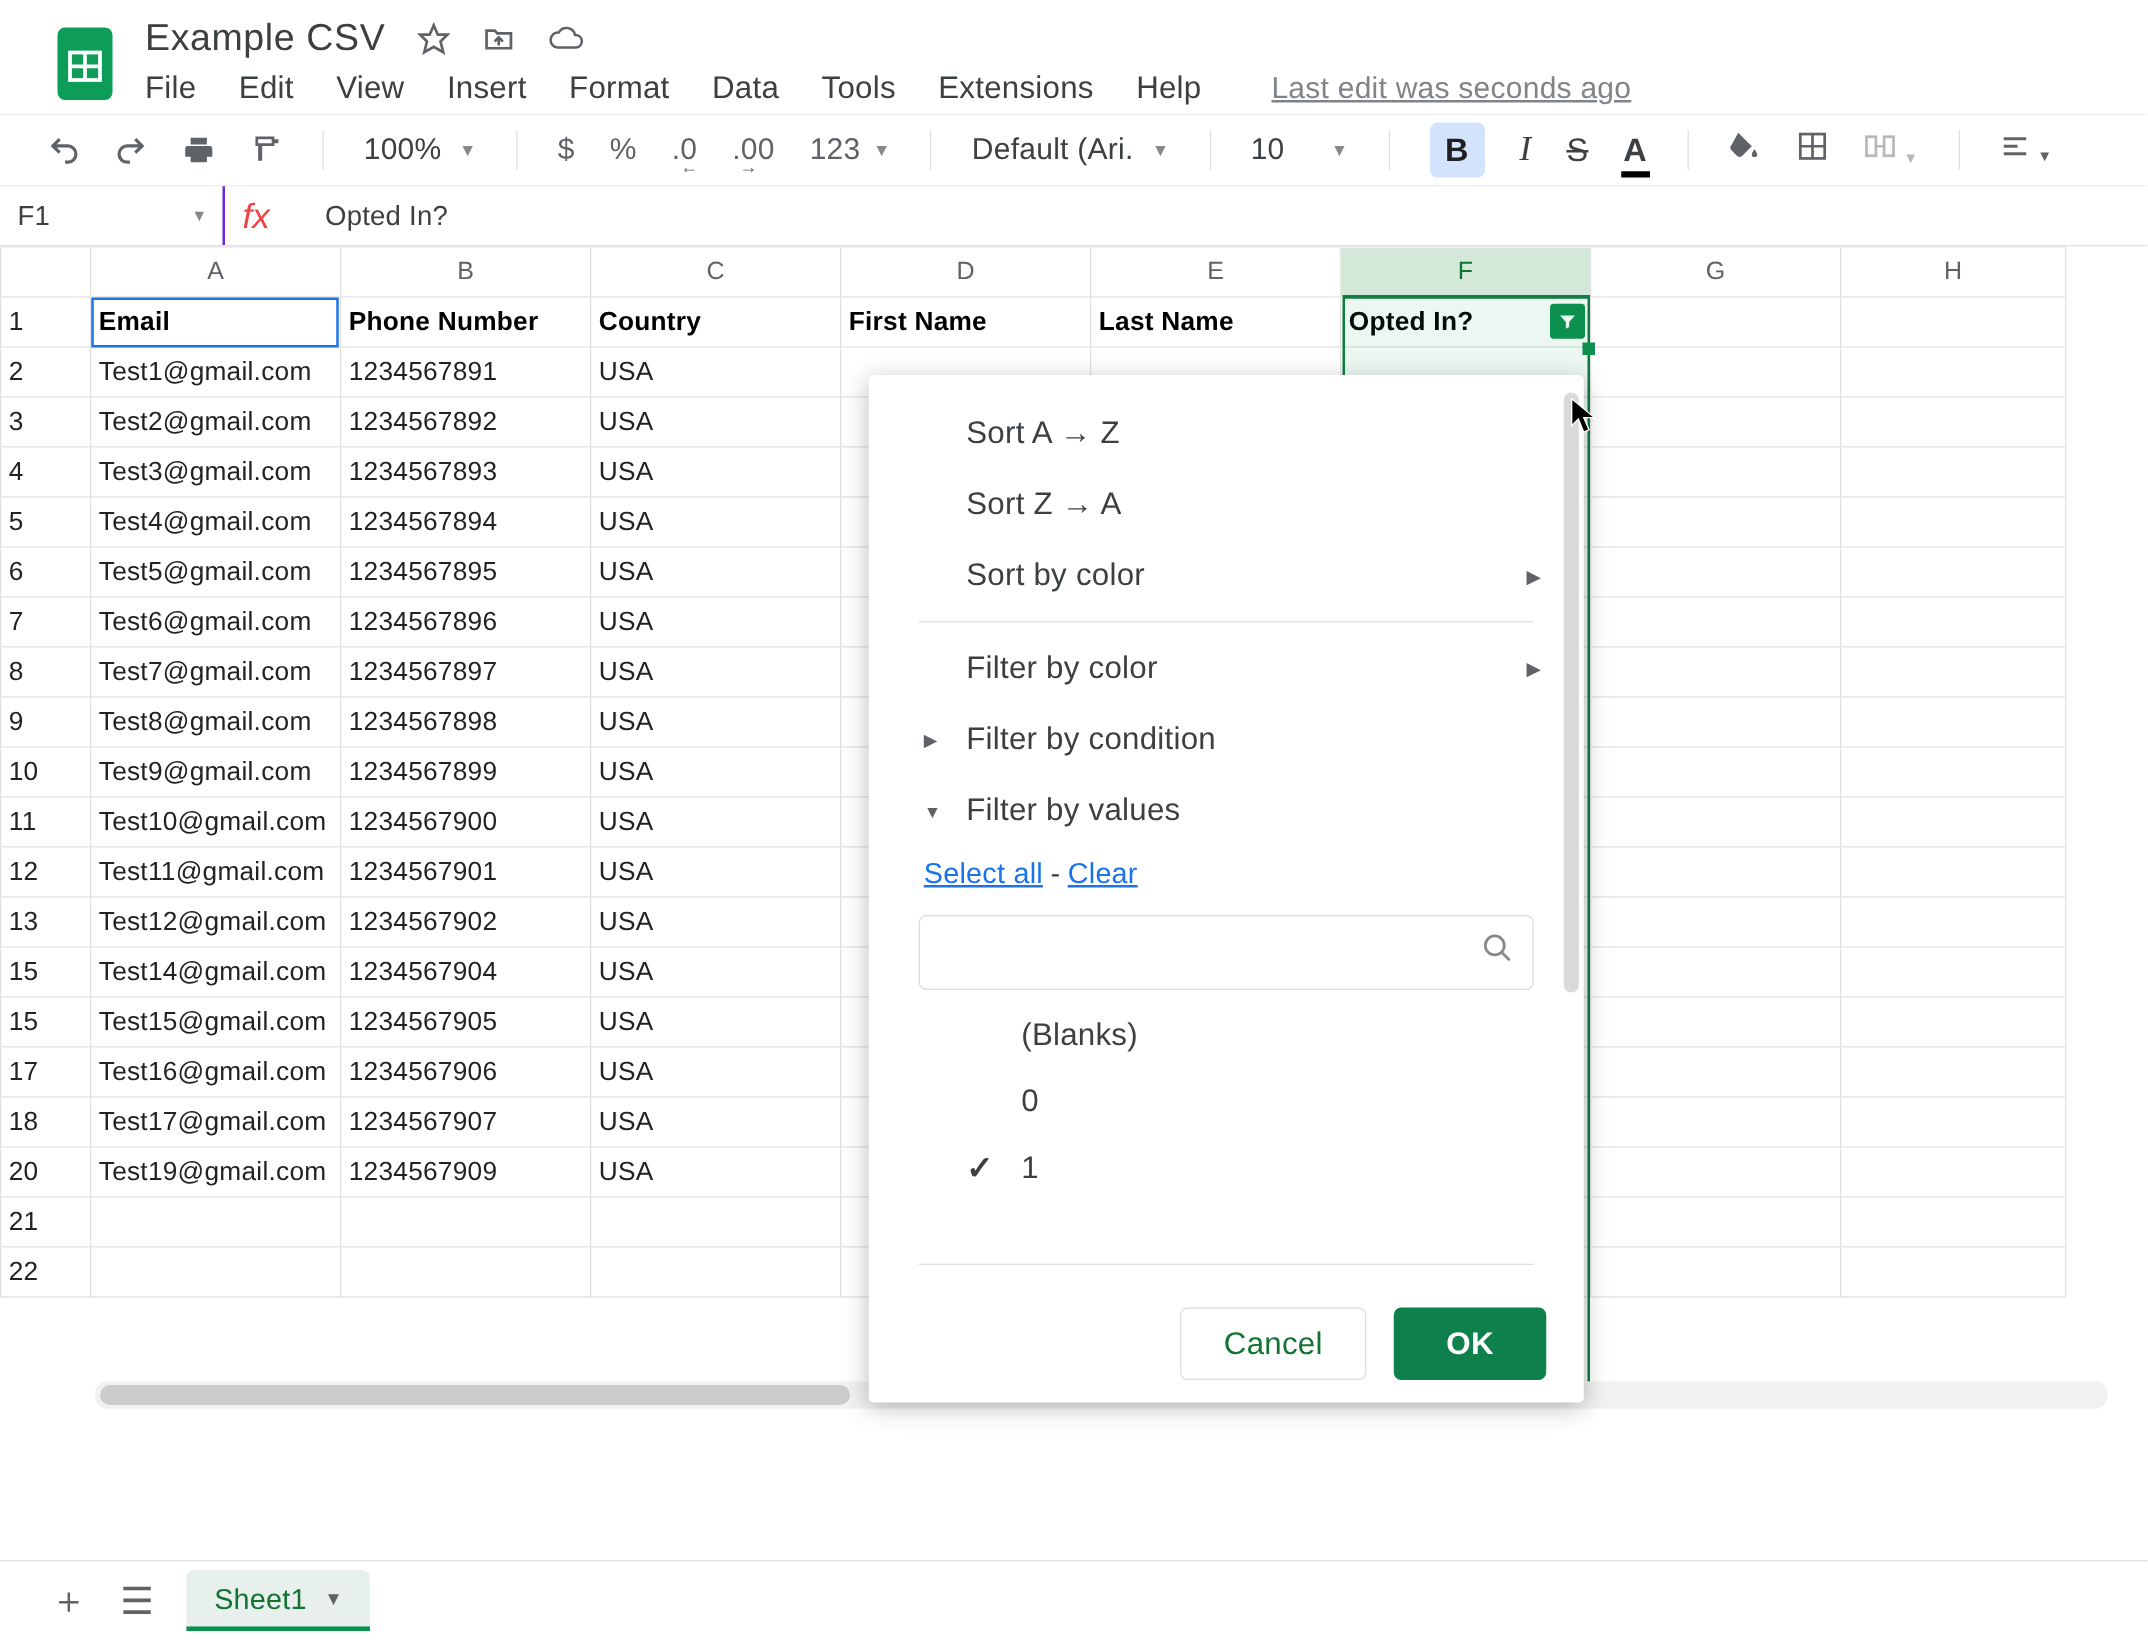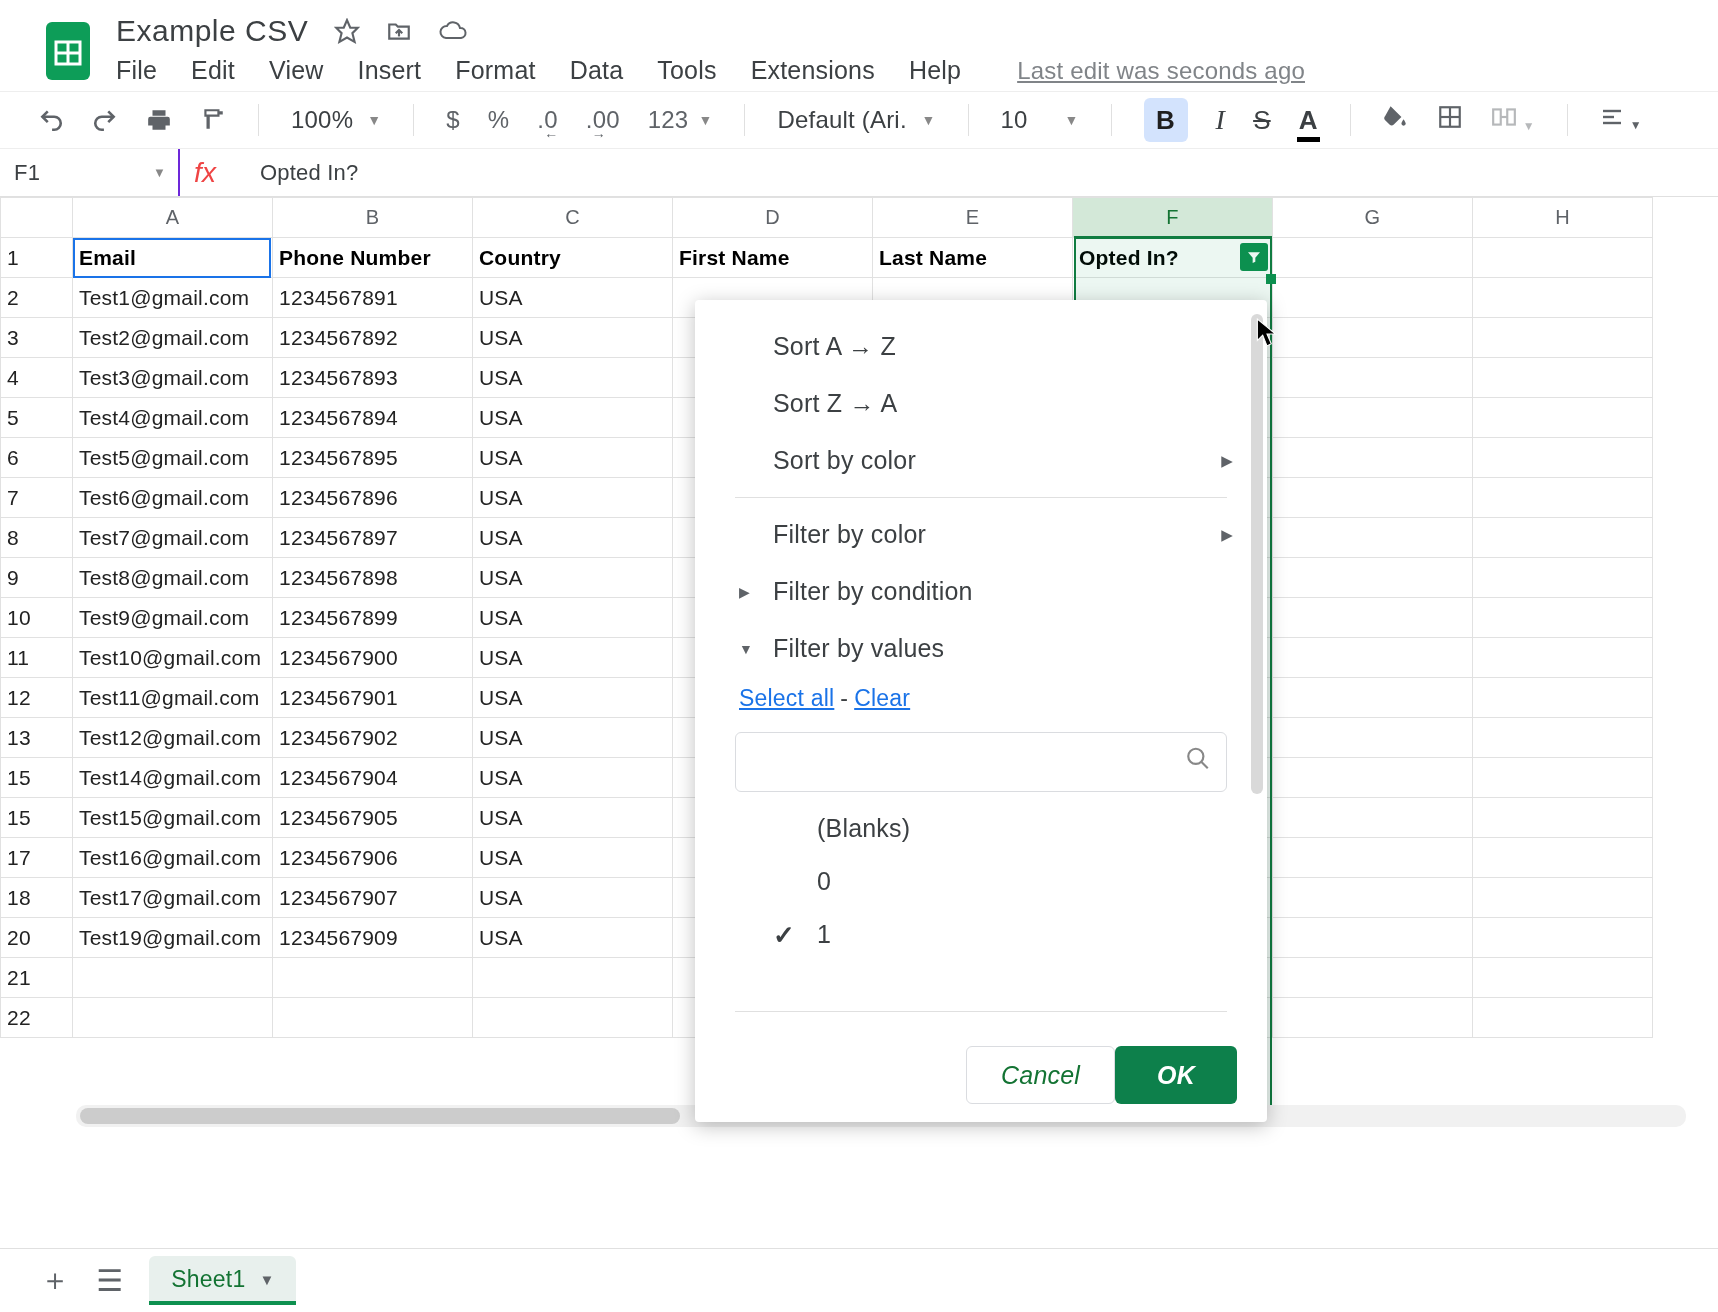--- a/index.html
+++ b/index.html
@@ -68,21 +68,21 @@
 .popup .disclose.open::before { content:"▼"; }
 .popup hr { border:none; border-top:1px solid #e0e0e0; margin:8px 40px; }
 .popup .links { padding:8px 0 6px 44px; font-size:23px; }
 .popup .links a { color:#1a73e8; text-decoration:underline; }
 .popup .links .dash { color:#3c4043; padding:0 6px; }
 .popup .searchbox { margin:14px 40px 10px 40px; position:relative; }
 .popup .searchbox input { width:100%; height:60px; border:1px solid #dadce0; border-radius:6px; font-size:22px; padding:0 52px 0 18px; outline:none; }
 .popup .searchbox .mag { position:absolute; right:16px; top:50%; transform:translateY(-50%); color:#888; font-size:26px; }
 .popup .valrow { padding:12px 0 12px 122px; position:relative; font-size:25px; }
 .popup .valrow .chk { position:absolute; left:78px; top:50%; transform:translateY(-50%); font-size:26px; font-weight:bold; }
-.popup .btnrow { display:flex; justify-content:flex-end; padding:26px 30px 18px 30px;font-style:italic; }
+.popup .btnrow { display:flex; justify-content:flex-end; gap:22px; padding:26px 30px 18px 30px; }
 .popup .btn { height:58px; padding:0 34px; border-radius:6px; border:1px solid #dadce0; background:#fff; font-size:25px; color:#137333; display:flex; align-items:center; }
 .popup .btn.primary { background:#0d804b; color:#fff; border:none; font-weight:600; padding:0 42px; }
 .popup-scroll { position:absolute; right:4px; top:14px; bottom:130px; width:12px; }
 .popup-scroll .thumb { position:absolute; top:0; width:12px; height:480px; background:#d9d9d9; border-radius:6px; }
 
 
 .hscroll-track { position:absolute; left:76px; right:32px; bottom:0; height:22px; background:#f1f1f1; border-radius:10px; }
 .hscroll-thumb { position:absolute; left:4px; top:3px; height:16px; width:600px; background:#ccc; border-radius:10px; }
 
 

